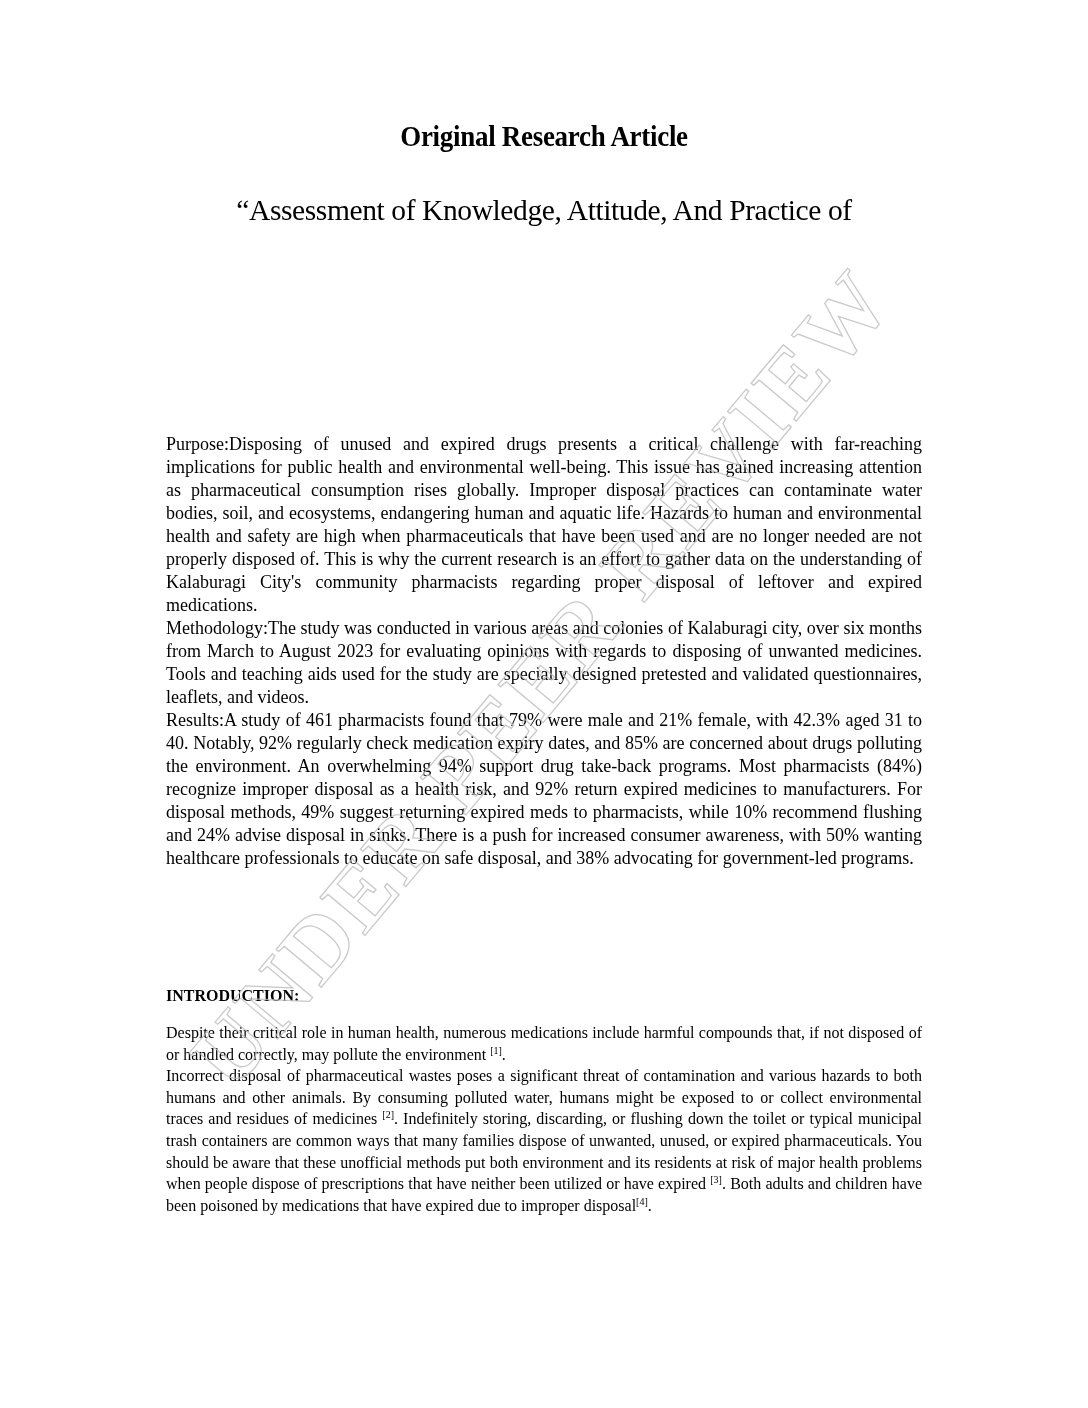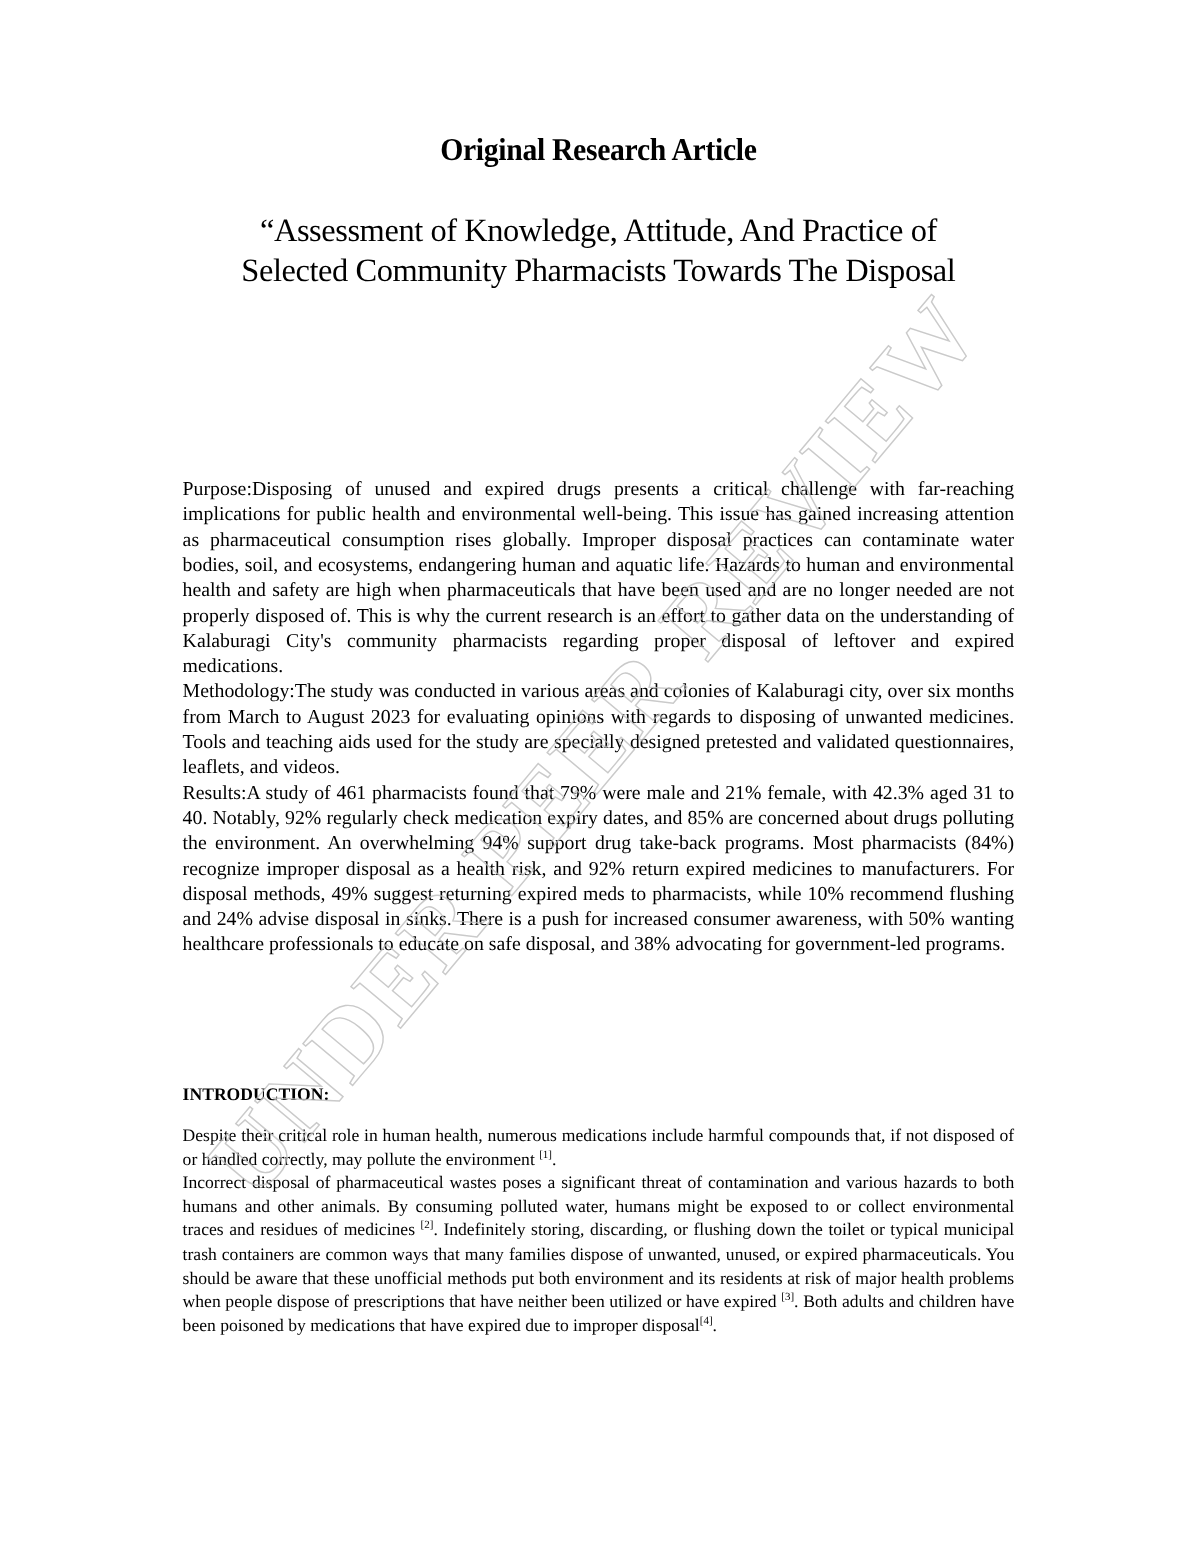--- a/index.html
+++ b/index.html
@@ -30,21 +30,20 @@
 </style>
 </head>
 <body>
 
 <div class="page">
 
   <div class="article-type">Original Research Article</div>
 
   <div class="title">
     <span>“Assessment of Knowledge, Attitude, And Practice of</span>
-    <span>Selected Community Pharmacists Towards The Disposal</span>
   </div>
 
 
   <div class="body-block abstract-body">
     <p><span class="lbl">Purpose:</span><span>Disposing of unused and expired drugs presents a critical challenge with far-reaching implications for public health and environmental well-being. This issue has gained increasing attention as pharmaceutical consumption rises globally. Improper disposal practices can contaminate water bodies, soil, and ecosystems, endangering human and aquatic life. Hazards to human and environmental health and safety are high when pharmaceuticals that have been used and are no longer needed are not properly disposed of. This is why the current research is an effort to gather data on the understanding of Kalaburagi City's community pharmacists regarding proper disposal of leftover and expired medications.</span></p>
     <p><span class="lbl">Methodology:</span><span>The study was conducted in various areas and colonies of Kalaburagi city, over six months from March to August 2023 for evaluating opinions with regards to disposing of unwanted medicines. Tools and teaching aids used for the study are specially designed pretested and validated questionnaires, leaflets, and videos.</span></p>
     <p><span class="lbl">Results</span><span>:A study of 461 pharmacists found that 79% were male and 21% female, with 42.3% aged 31 to 40. Notably, 92% regularly check medication expiry dates, and 85% are concerned about drugs polluting the environment. An overwhelming 94% support drug take-back programs. Most pharmacists (84%) recognize improper disposal as a health risk, and 92% return expired medicines to manufacturers. For disposal methods, 49% suggest returning expired meds to pharmacists, while 10% recommend flushing and 24% advise disposal in sinks. There is a push for increased consumer awareness, with 50% wanting healthcare professionals to educate on safe disposal, and 38% advocating for government-led programs.</span></p>
   </div>
 
 

